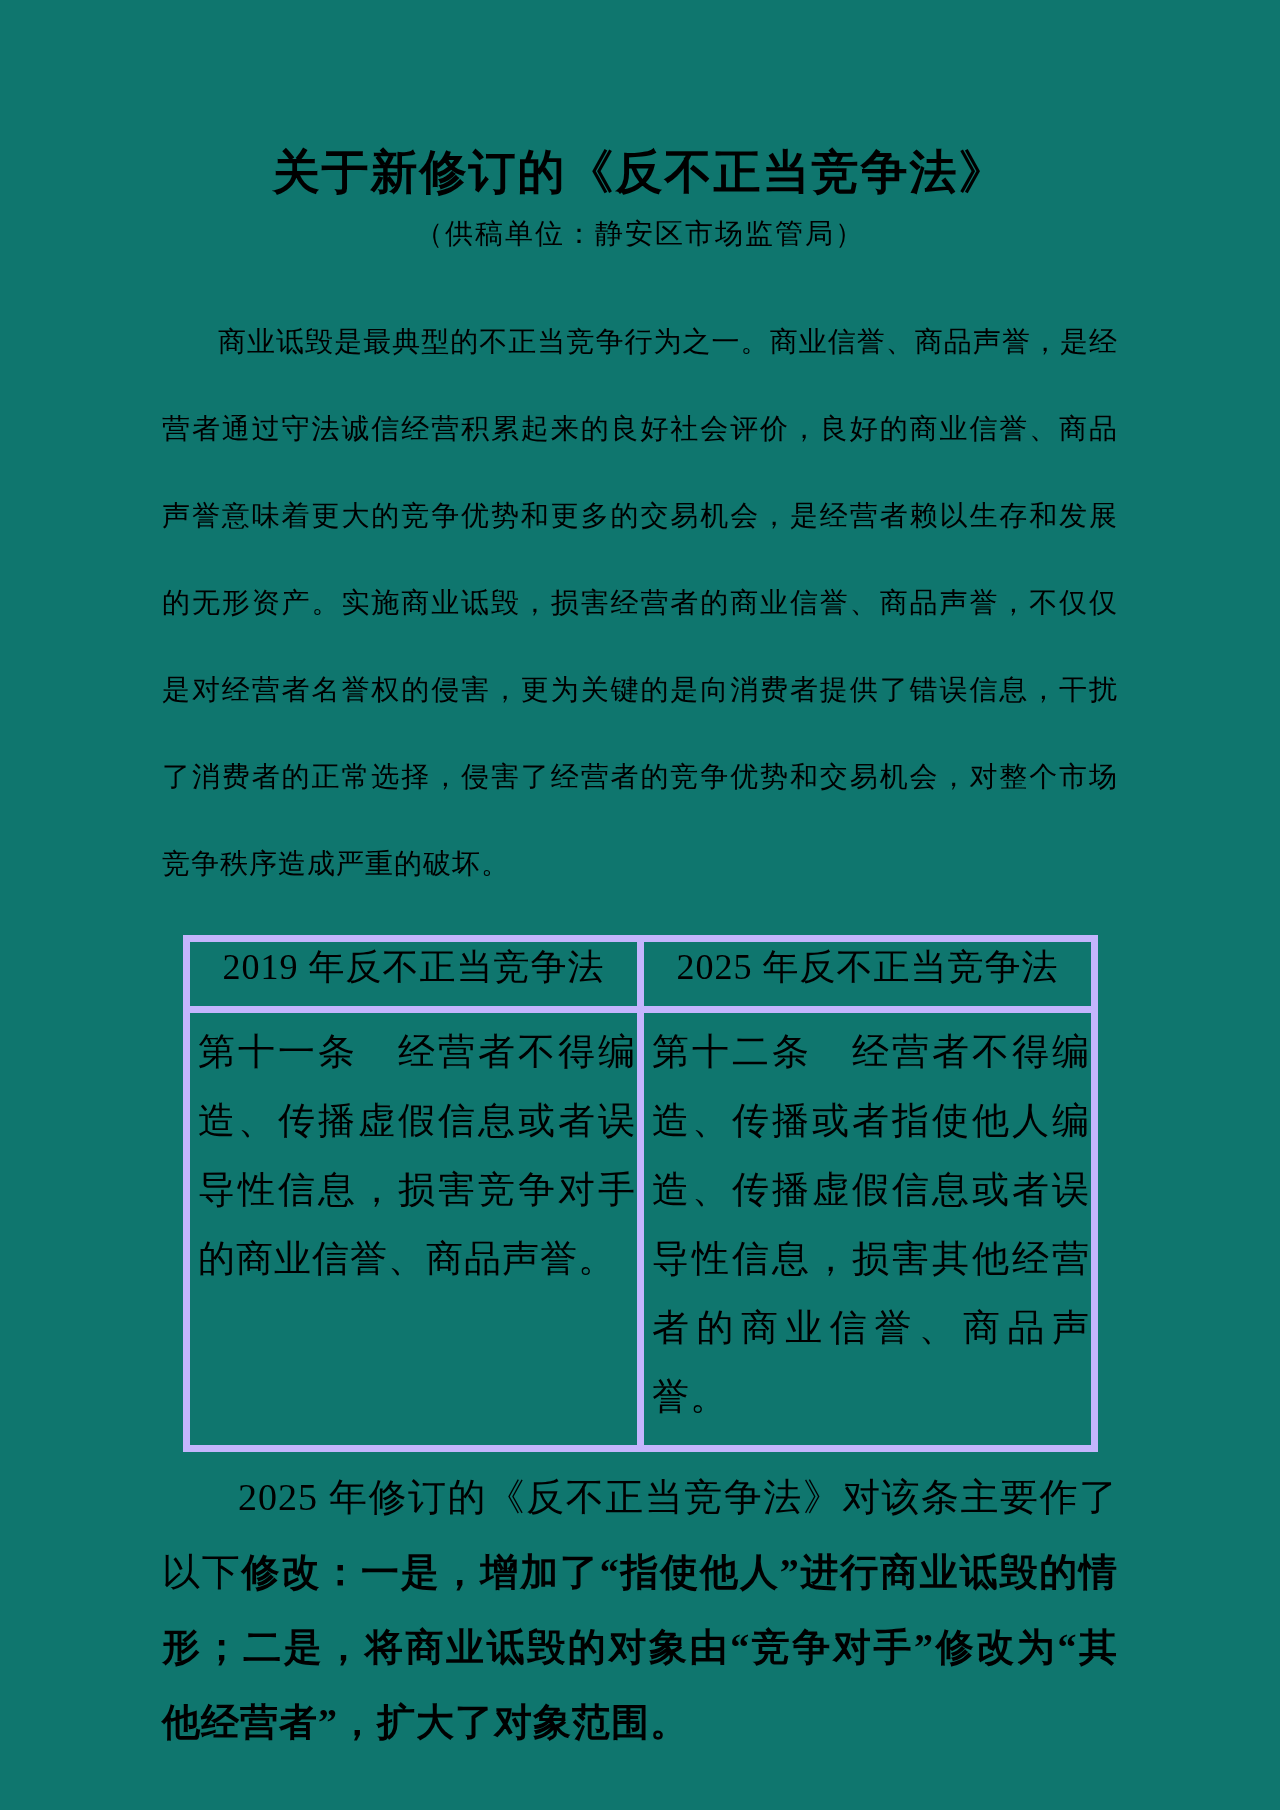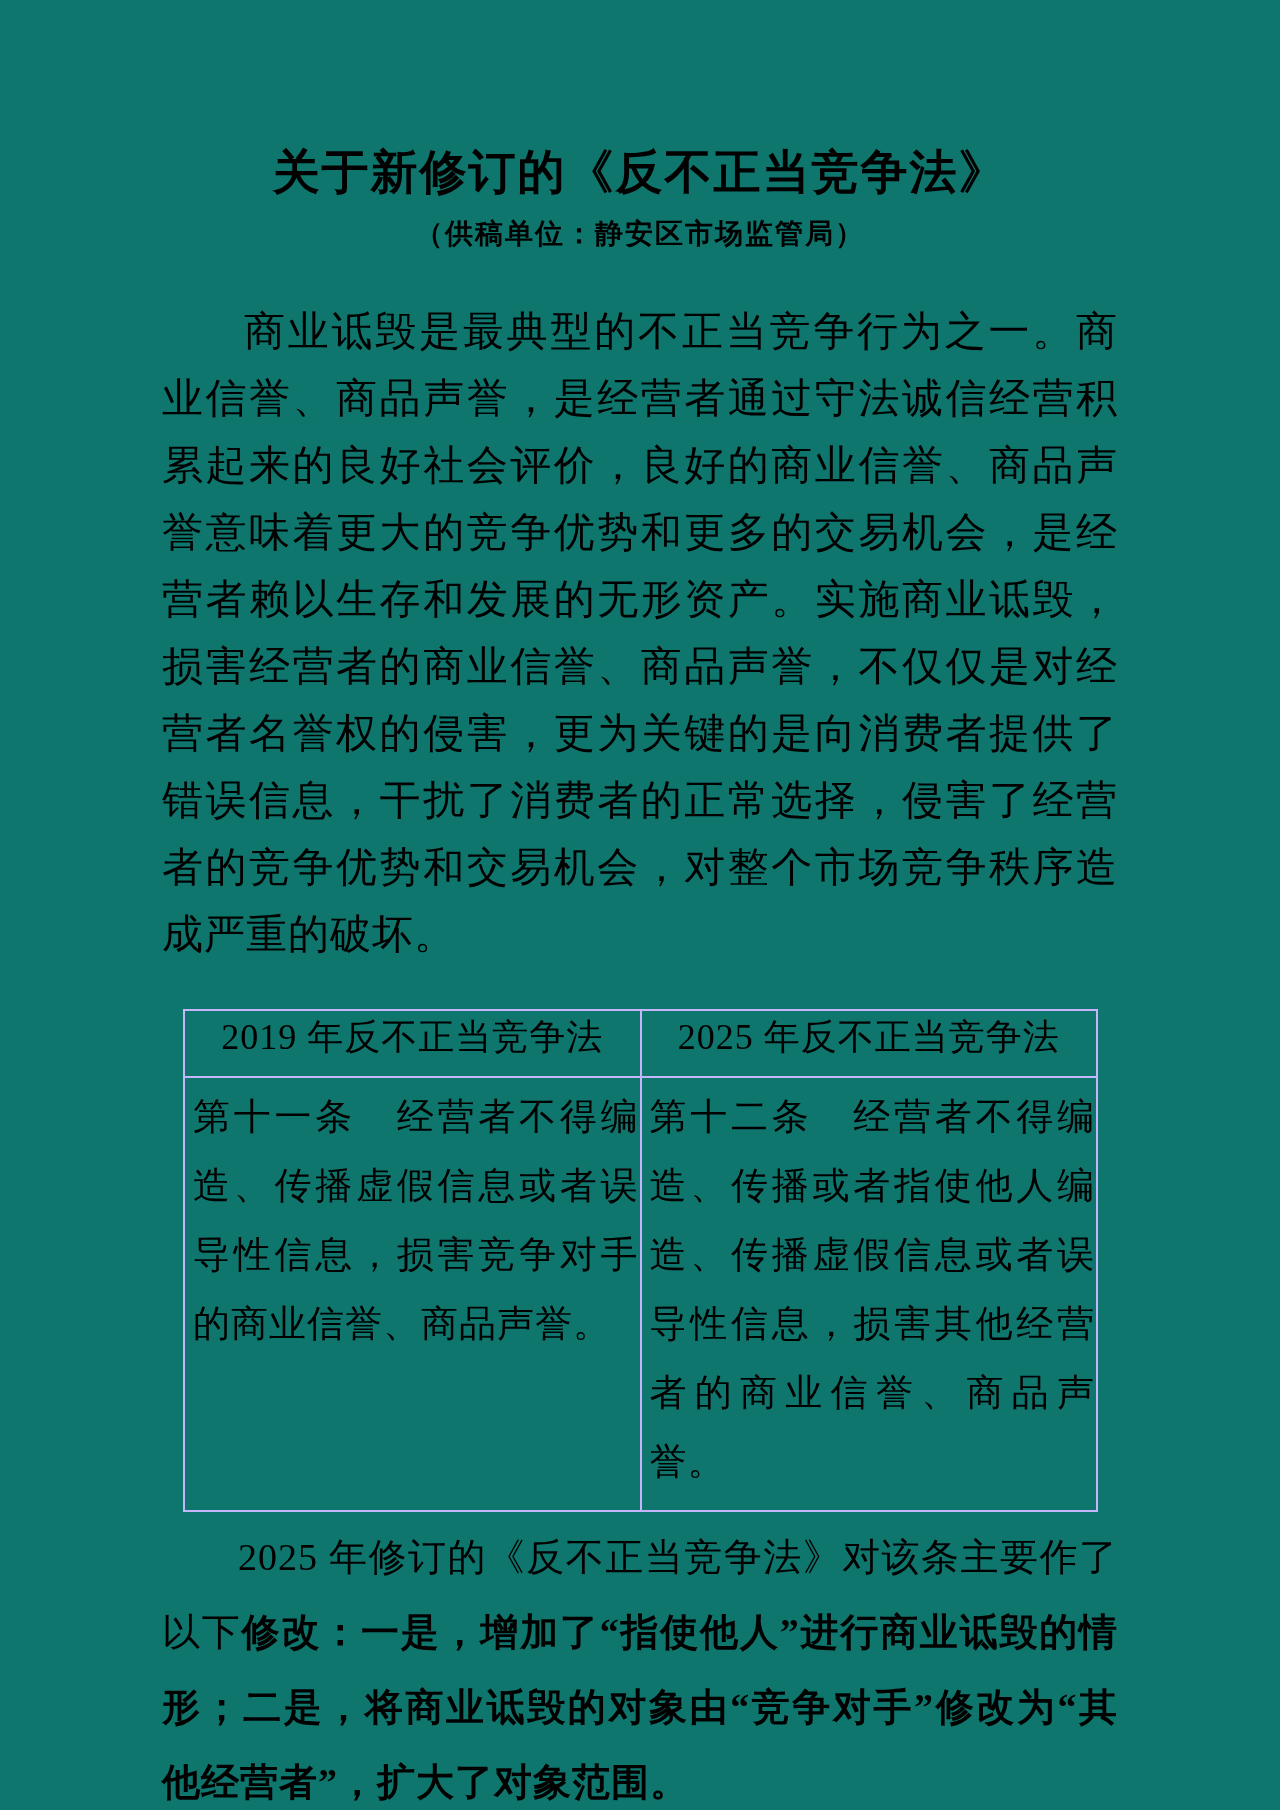--- a/index.html
+++ b/index.html
@@ -33,41 +33,40 @@
     letter-spacing: 2px;
     font-family: "Liberation Serif", "DejaVu Serif", serif;
   }
   .byline {
     margin-top: 8px;
     text-align: center;
     font-size: 28px;
     line-height: 40px;
     letter-spacing: 2px;
     font-family: "Liberation Serif", "DejaVu Serif", serif;
-    font-weight: bold;
   }
   .body-paragraph {
     margin-top: 44px;
-    font-size: 41px;
-    line-height: 67px;
+    font-size: 28px;
+    line-height: 87px;
     text-indent: 2em;
     text-align: justify;
     text-justify: inter-ideograph;
     letter-spacing: 1px;
     font-weight: 400;
   }
   .law-table {
     width: 915px;
     margin-left: 21px;
     margin-top: 4px;
     border-collapse: collapse;
     table-layout: fixed;
   }
   .law-table th, .law-table td {
-    border: 2px solid #c4b5fd;
+    border: 7px solid #c4b5fd;
     width: 50%;
     box-sizing: border-box;
   }
   .law-table th {
     font-weight: normal;
     font-size: 36px;
     height: 67px;
     text-align: center;
     vertical-align: middle;
     padding-bottom: 14px;

